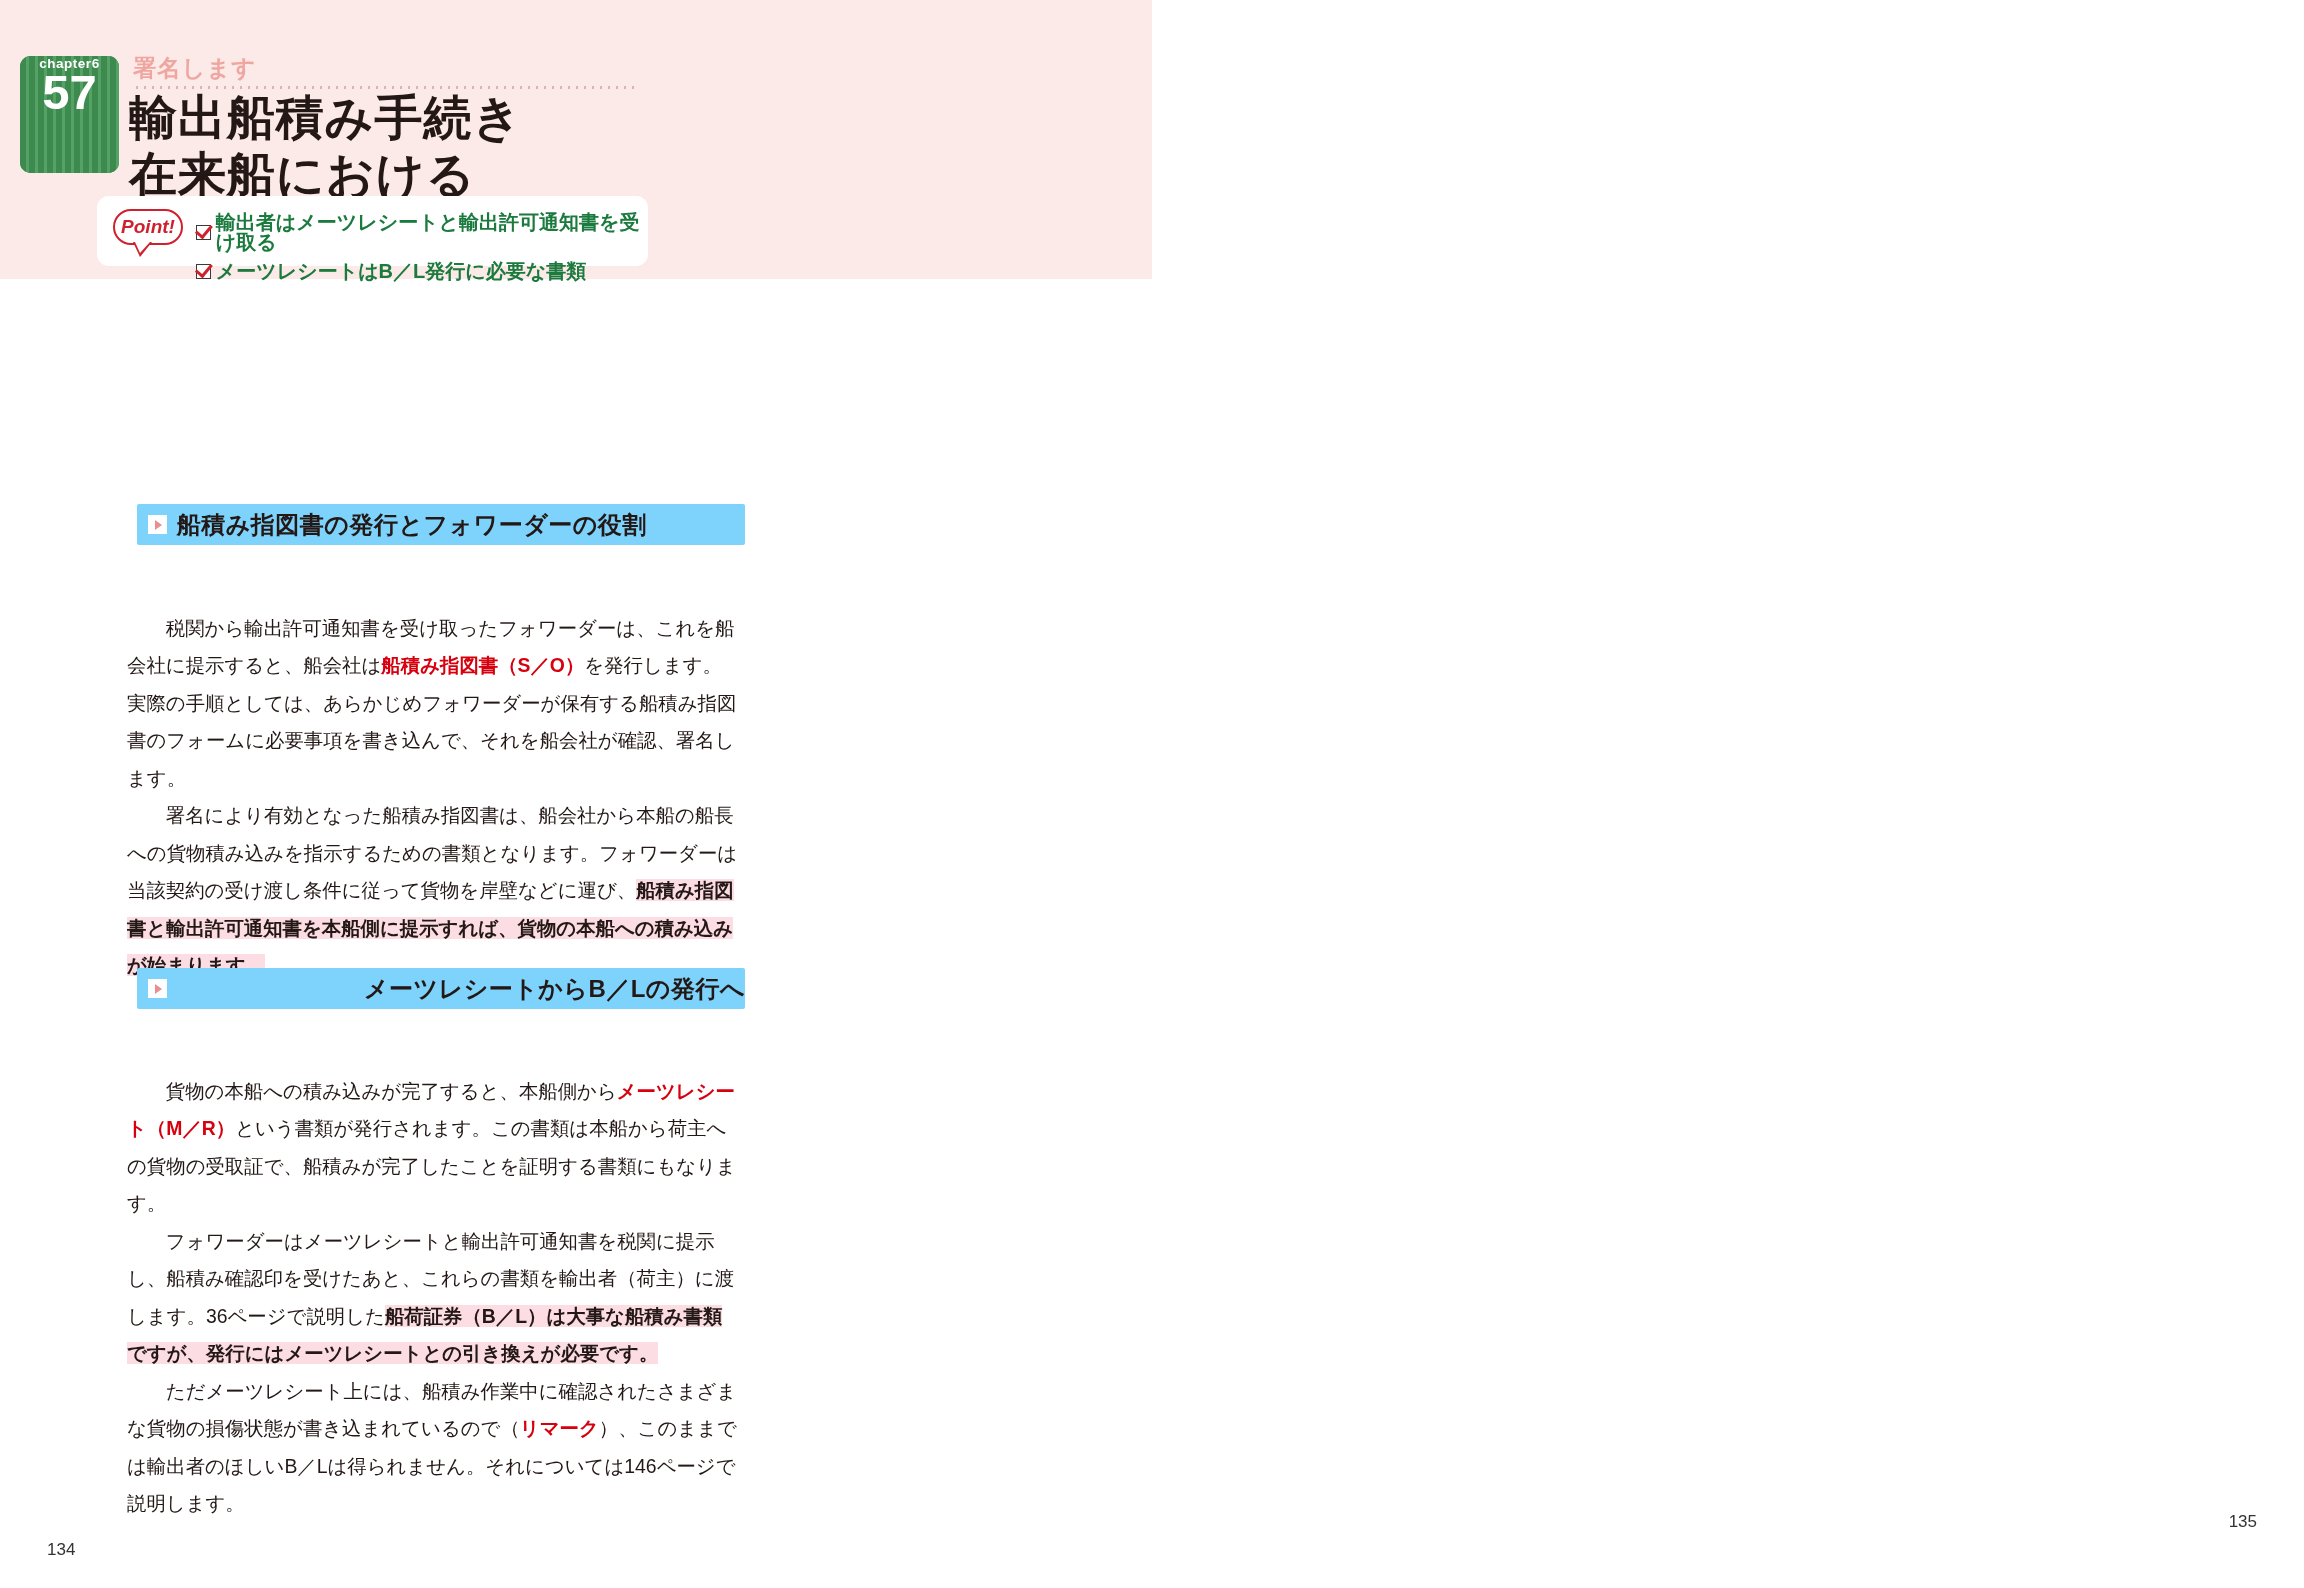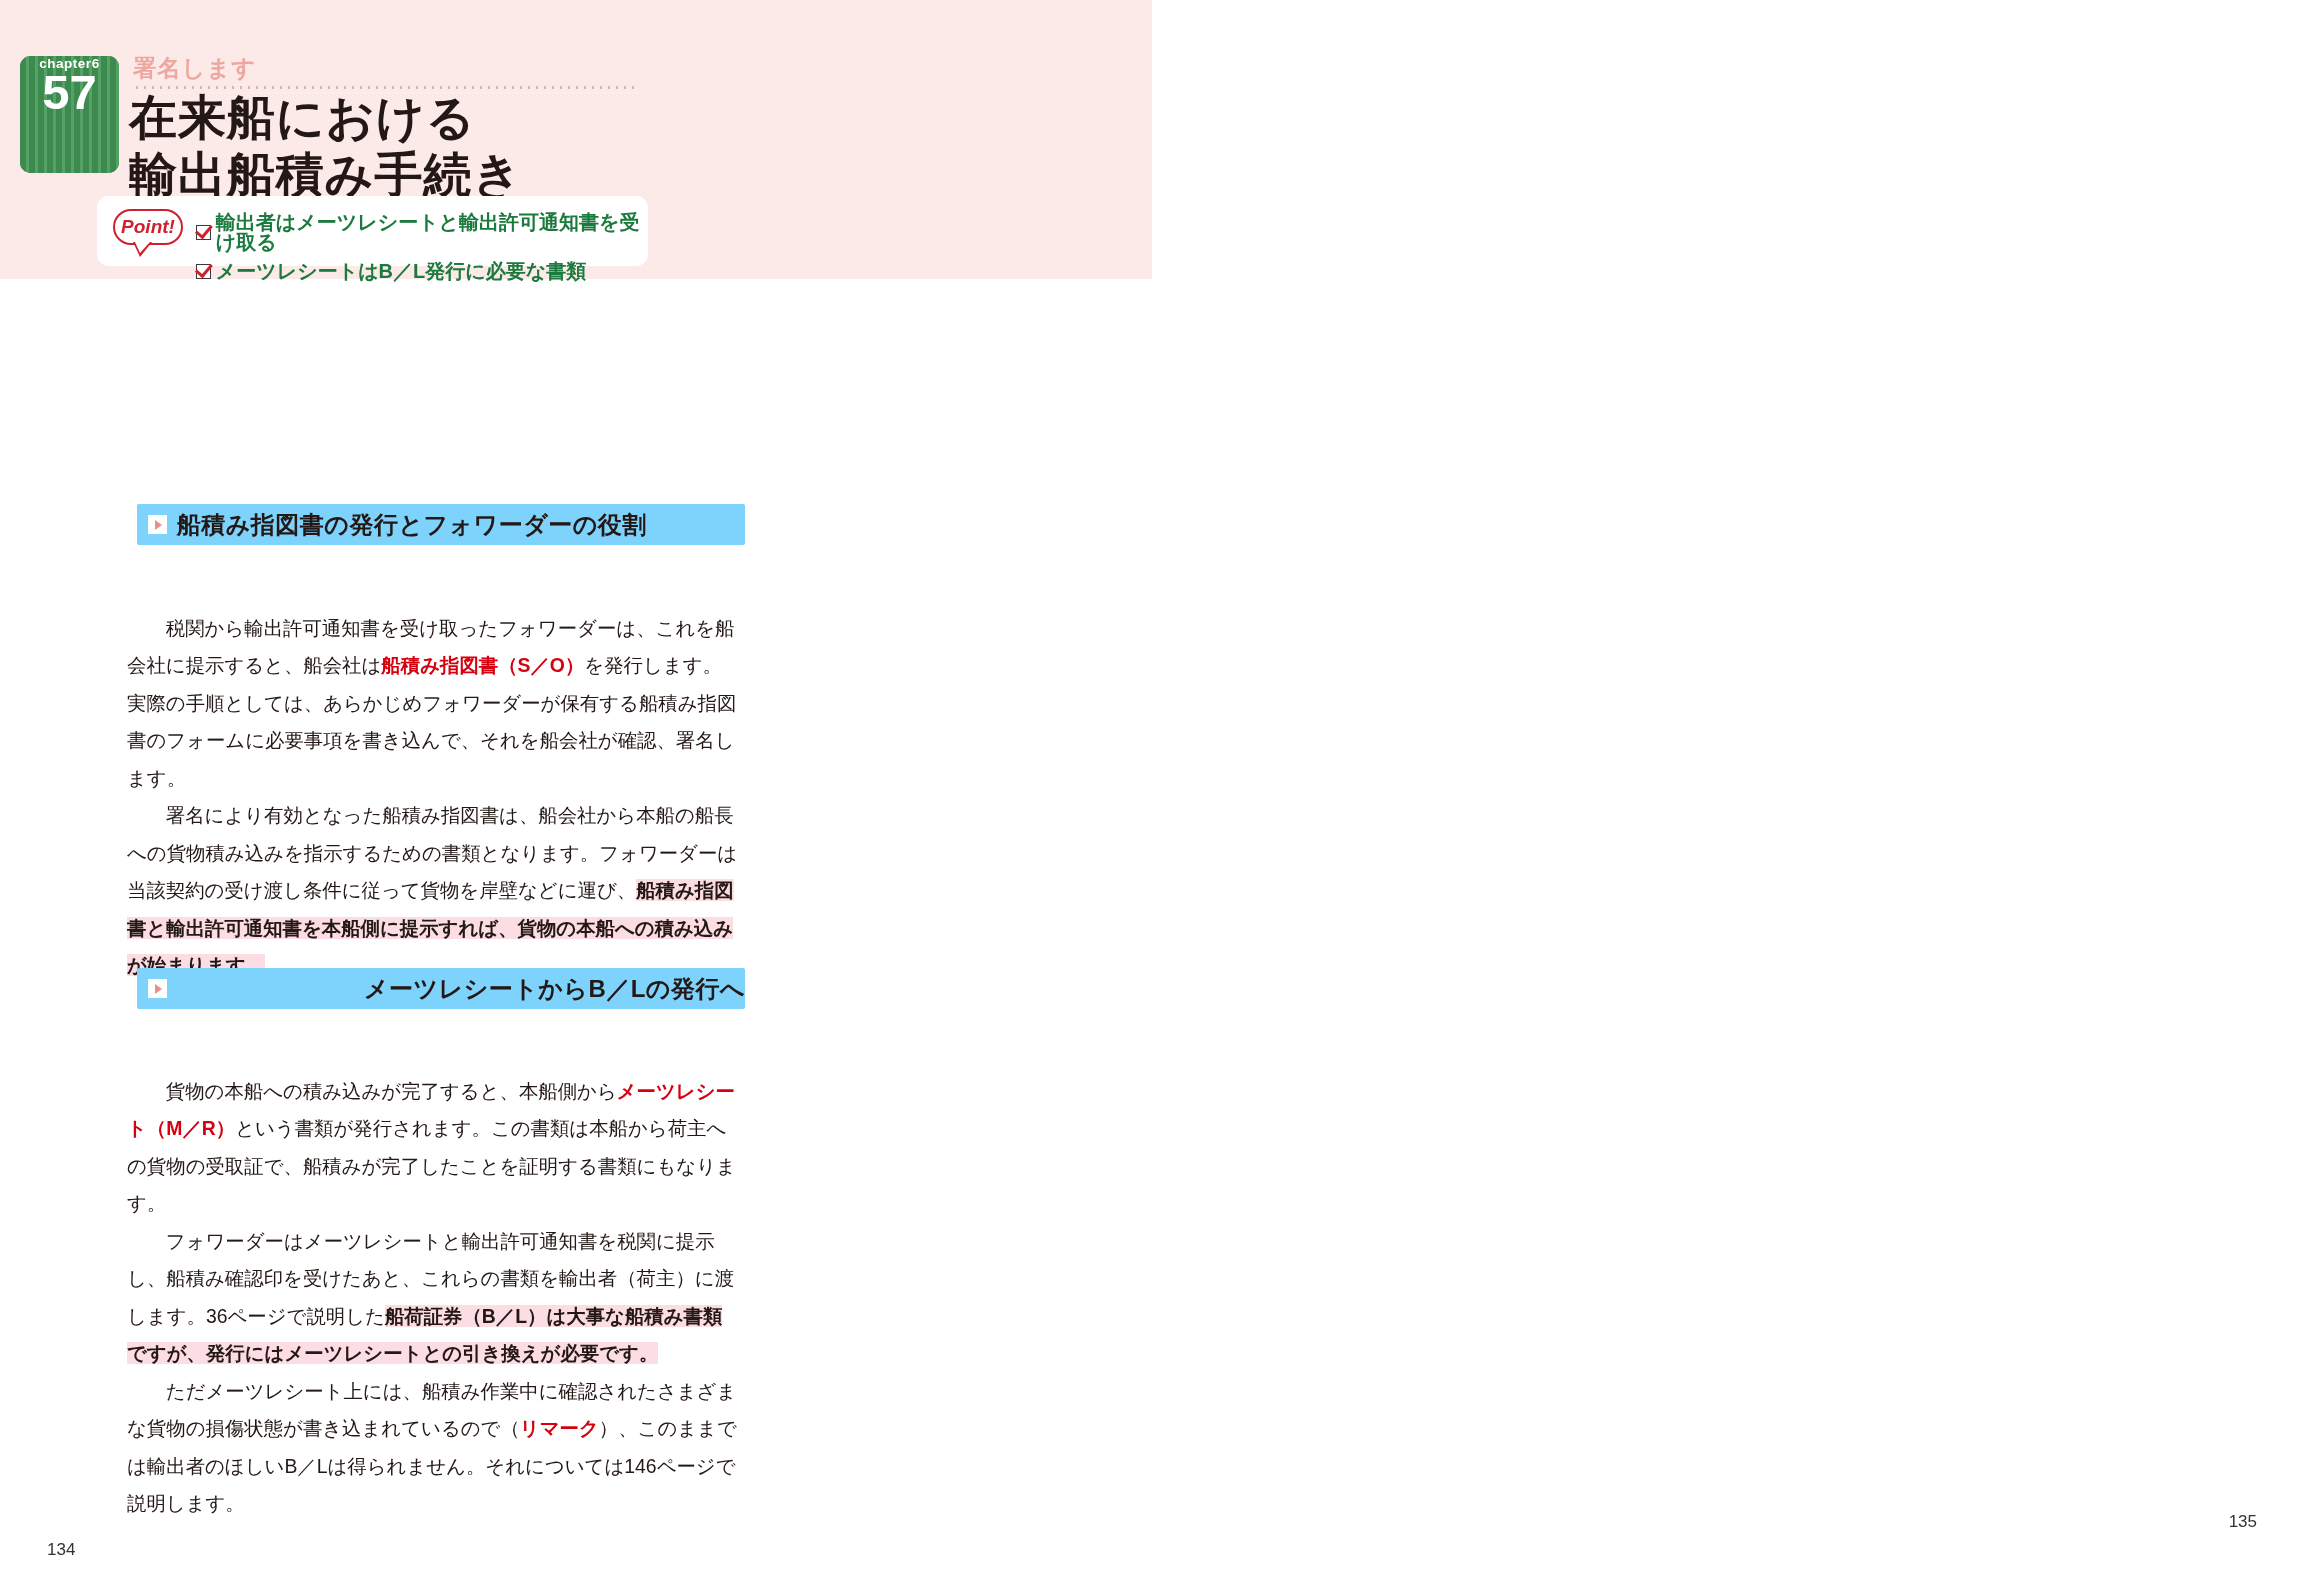--- a/index.html
+++ b/index.html
@@ -107,22 +107,22 @@
     <div class="chap-badge">
       <div class="stripes"></div>
       <div class="ctxt">chapter6</div>
       <div class="cnum">57</div>
     </div>
 
     <div class="kicker">署名します</div>
     <div class="kicker-dots"></div>
 
     <div class="main-title">
+      <div>輸出船積み手続き</div>
       <div>在来船における</div>
-      <div>輸出船積み手続き</div>
     </div>
 
     <div class="point-box">
       <div class="point-bubble">Point!</div>
       <div class="point-lines">
         <div class="pt-line">
           <span class="chk"></span>
           <span>輸出者はメーツレシートと輸出許可通知書を受け取る</span>
         </div>
         <div class="pt-line">

